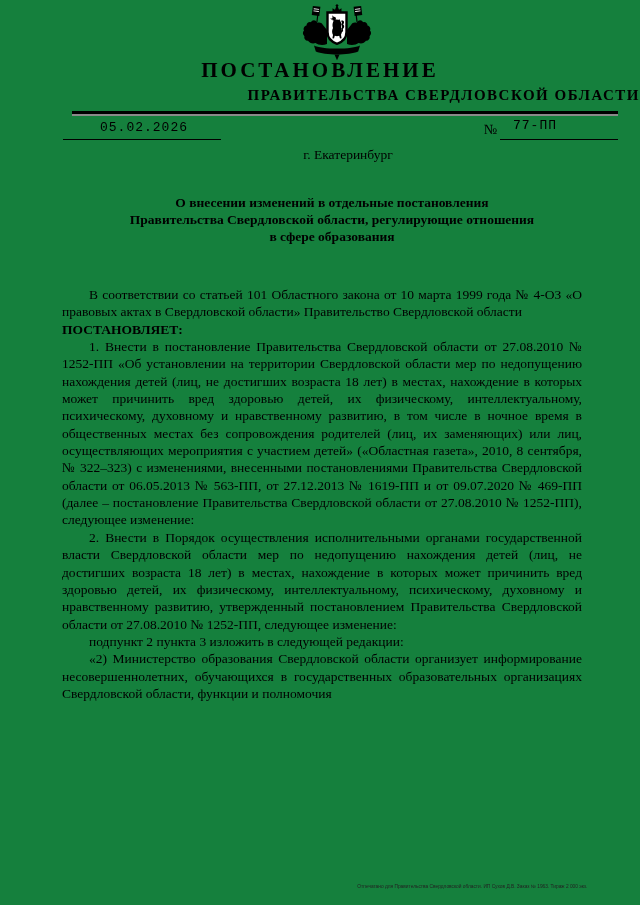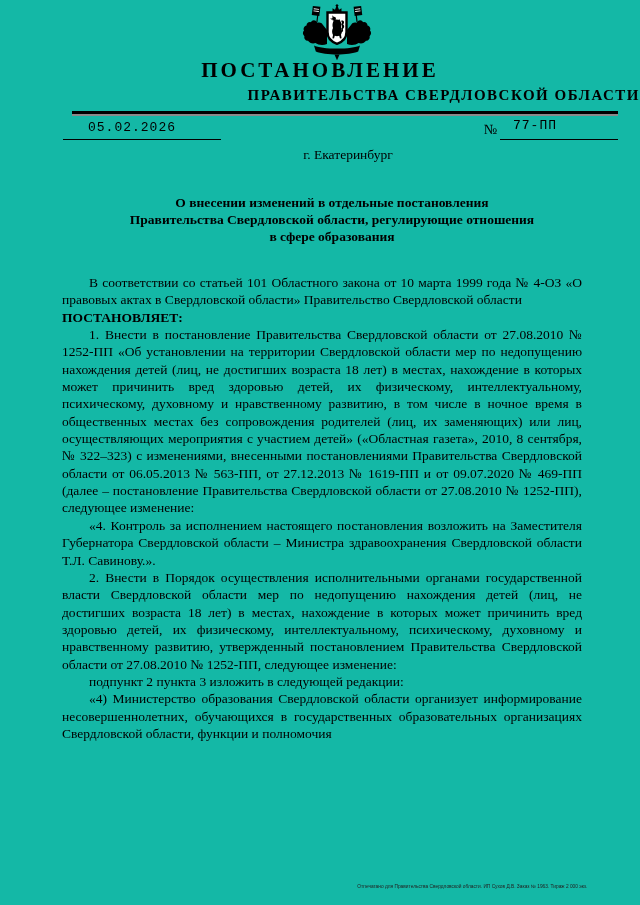--- a/index.html
+++ b/index.html
@@ -16,48 +16,48 @@
   }
   .doc-subtitle{
     position:absolute;top:87px;left:0;width:100%;text-align:right;
     font-size:15px;font-weight:bold;letter-spacing:1.5px;
   }
   .thick-rule{
     position:absolute;top:111px;left:72px;width:546px;height:5px;
     background:linear-gradient(#000 0 62%,#8a8a8a 62% 100%);
   }
   .mono{font-family:"Liberation Mono","DejaVu Sans Mono",monospace;}
-  .date-value{position:absolute;top:120px;left:88px;font-size:13px;letter-spacing:1px;}
+  .date-value{position:absolute;top:120px;left:100px;font-size:13px;letter-spacing:1px;}
   .date-underline{position:absolute;top:139px;left:63px;width:158px;border-top:1.4px solid #000;}
   .num-label{position:absolute;top:122px;left:484px;font-size:14px;}
   .num-value{position:absolute;top:118px;left:513px;font-size:13px;letter-spacing:1px;text-align:right;}
   .num-underline{position:absolute;top:139px;left:500px;width:118px;border-top:1.4px solid #000;}
   .city{position:absolute;top:147px;left:0;width:100%;text-align:center;font-size:13.5px;margin-left:28px;}
   .decree-heading{
     position:absolute;top:194px;left:0;width:100%;text-align:center;
     font-size:13.5px;font-weight:bold;line-height:17px;padding-left:12px;
   }
   .decree-body{
-    position:absolute;top:274px;left:62px;width:520px;
+    position:absolute;top:286px;left:62px;width:520px;
     font-size:13.5px;line-height:17.35px;text-align:justify;
   }
   .decree-body p{margin:0;}
   .decree-body p.ind{text-indent:27px;}
   .decree-body p.b{font-weight:bold;}
   .print-footer{
     position:absolute;top:884px;right:53px;
     font-family:"Liberation Sans","DejaVu Sans",sans-serif;
     font-size:8px;color:#222;white-space:nowrap;
     transform:scale(0.60);transform-origin:top right;
   }
 </style>
 </head>
 <body>
 
-<div id="page" style="background: #14b8a6; color: rgb(0, 0, 0);">
+<div id="page" style="background: #15803d; color: rgb(0, 0, 0);">
 
   <div class="emblem-wrap">
     <svg width="72" height="58" viewBox="0 0 72 58" aria-hidden="true">
       <g fill="#000">
 
         <path d="M31.5,9.5 V5.2 L34,6.8 L35.2,3.4 L34.4,2.6 L36,0.9 L37.6,2.6 L36.8,3.4 L38,6.8 L40.5,5.2 V9.5 Z"></path>
 
         <g transform="rotate(7 17 12)">
           <rect x="16.2" y="5" width="1.2" height="14"></rect>
           <rect x="10.8" y="3.6" width="7.6" height="9.2"></rect>
@@ -109,21 +109,20 @@
   <div class="decree-heading">
       <div>О внесении изменений в отдельные постановления</div>
       <div>Правительства Свердловской области, регулирующие отношения</div>
       <div>в сфере образования</div>
     </div>
 
   <div class="decree-body">
       <p class="ind ">В соответствии со статьей 101 Областного закона от 10 марта 1999 года № 4-ОЗ «О правовых актах в Свердловской области» Правительство Свердловской области</p>
       <p class="b">ПОСТАНОВЛЯЕТ:</p>
       <p class="ind ">1. Внести в постановление Правительства Свердловской области от 27.08.2010 № 1252-ПП «Об установлении на территории Свердловской области мер по недопущению нахождения детей (лиц, не достигших возраста 18 лет) в местах, нахождение в которых может причинить вред здоровью детей, их физическому, интеллектуальному, психическому, духовному и нравственному развитию, в том числе в ночное время в общественных местах без сопровождения родителей (лиц, их заменяющих) или лиц, осуществляющих мероприятия с участием детей» («Областная газета», 2010, 8 сентября, № 322–323) с изменениями, внесенными постановлениями Правительства Свердловской области от 06.05.2013 № 563-ПП, от 27.12.2013 № 1619-ПП и от 09.07.2020 № 469-ПП (далее – постановление Правительства Свердловской области от 27.08.2010 № 1252-ПП), следующее изменение:</p>
-      <p class="ind ">«4. Контроль за исполнением настоящего постановления возложить на Заместителя Губернатора Свердловской области – Министра здравоохранения Свердловской области Т.Л. Савинову.».</p>
       <p class="ind ">2. Внести в Порядок осуществления исполнительными органами государственной власти Свердловской области мер по недопущению нахождения детей (лиц, не достигших возраста 18 лет) в местах, нахождение в которых может причинить вред здоровью детей, их физическому, интеллектуальному, психическому, духовному и нравственному развитию, утвержденный постановлением Правительства Свердловской области от 27.08.2010 № 1252-ПП, следующее изменение:</p>
       <p class="ind ">подпункт 2 пункта 3 изложить в следующей редакции:</p>
-      <p class="ind ">«4) Министерство образования Свердловской области организует информирование несовершеннолетних, обучающихся в государственных образовательных организациях Свердловской области, функции и полномочия</p>
+      <p class="ind ">«2) Министерство образования Свердловской области организует информирование несовершеннолетних, обучающихся в государственных образовательных организациях Свердловской области, функции и полномочия</p>
     </div>
 
   <div class="print-footer">Отпечатано для Правительства Свердловской области. ИП Сухов Д.В. Заказ № 1963. Тираж 2 000 экз.</div>
 
 </div>
 
 </body></html>

